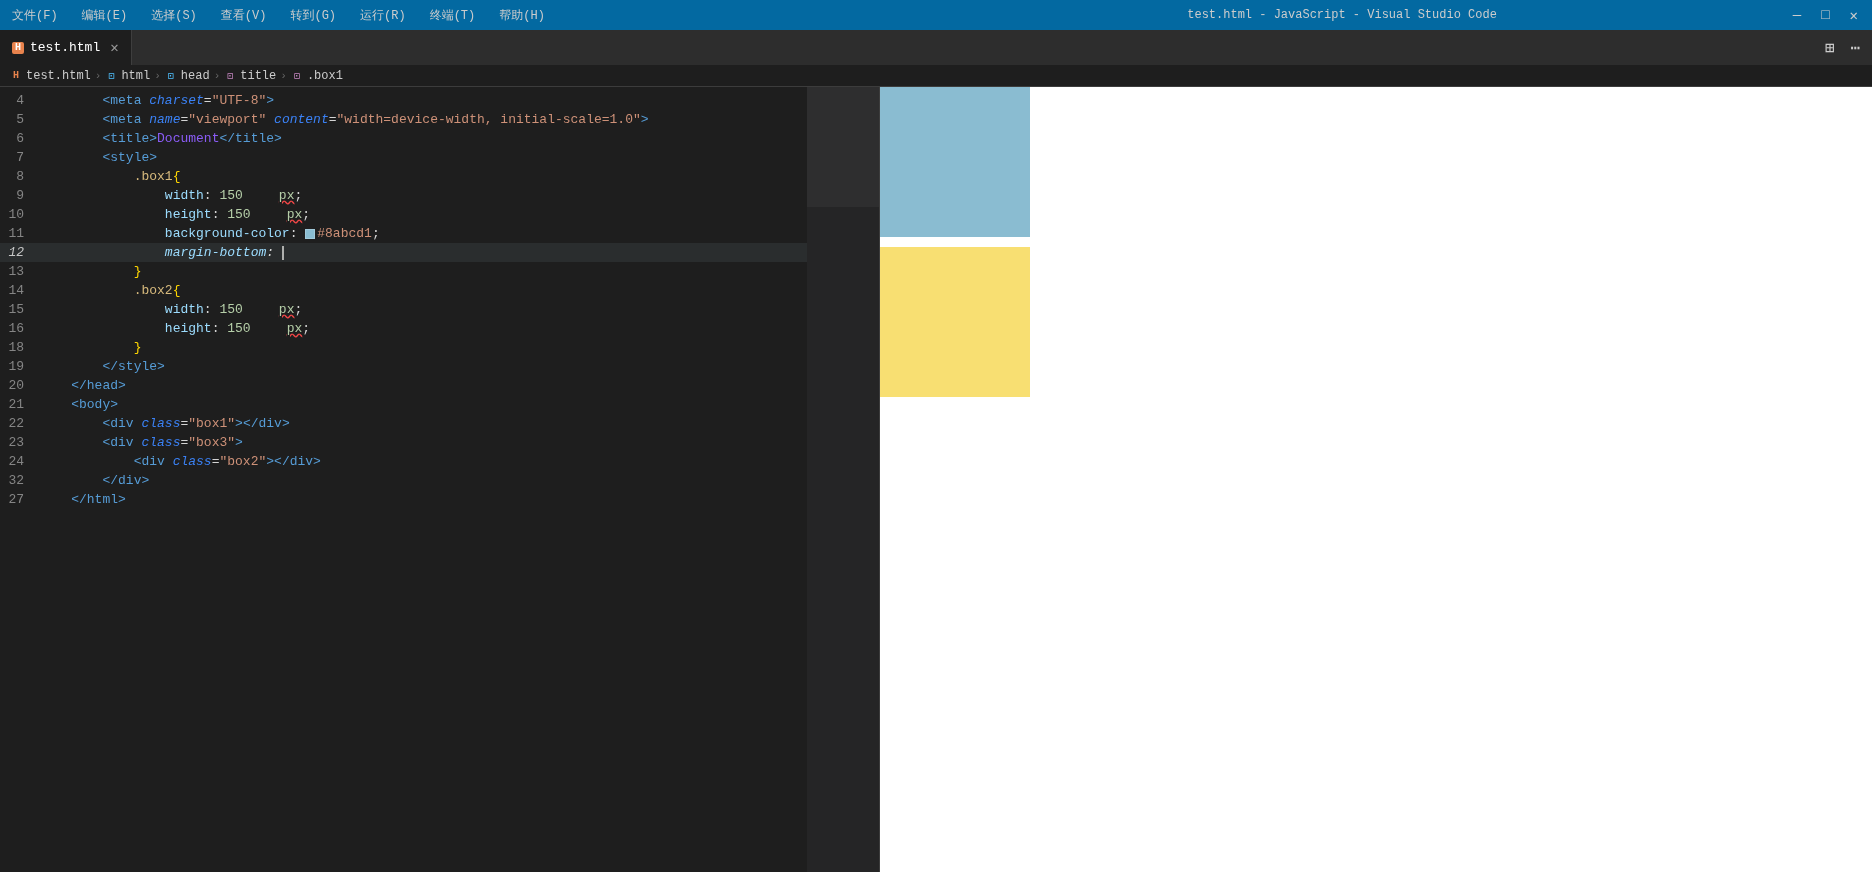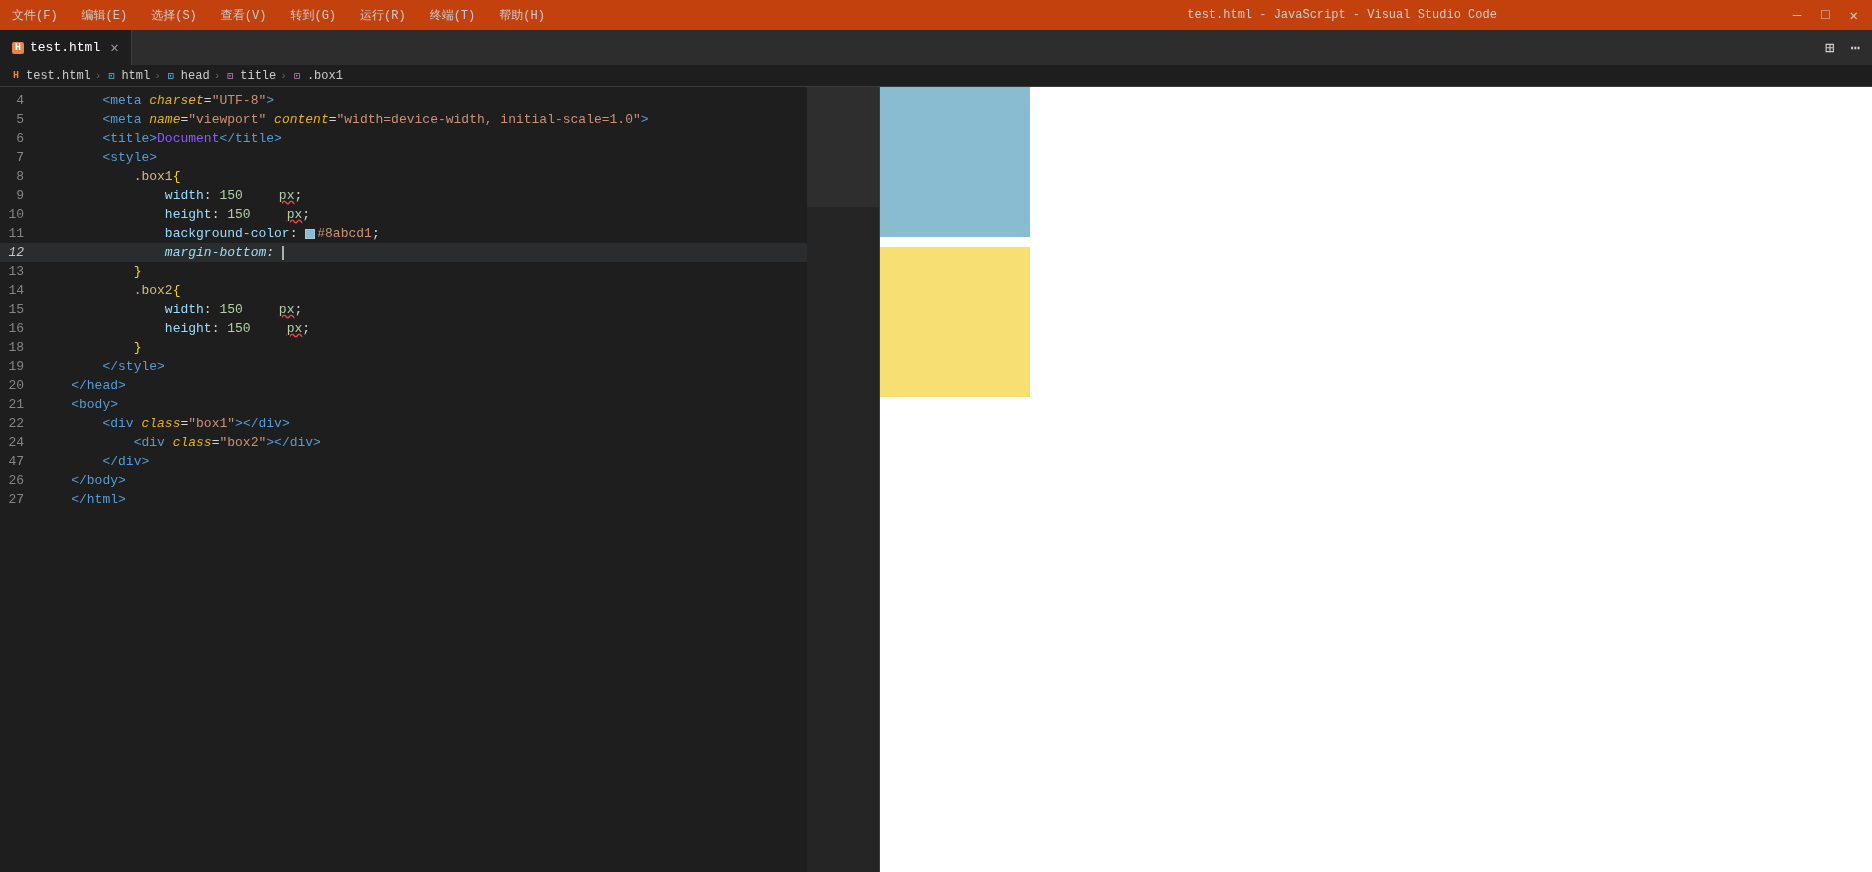--- a/index.html
+++ b/index.html
@@ -11,21 +11,21 @@
       flex-direction: column;
       height: 872px;
       width: 1872px;
       overflow: hidden;
     }
 
     
     .title-bar {
       display: flex;
       align-items: center;
-      background: #c2410c;
+      background: #0369a1;
       height: 30px;
       padding: 0 8px;
       flex-shrink: 0;
       user-select: none;
     }
     .title-bar-menu {
       display: flex;
       gap: 16px;
       font-size: 12px;
       color: #cccccc;
@@ -188,21 +188,21 @@
 
     .line-content {
       flex: 1;
       padding-right: 16px;
       white-space: pre;
       font-family: 'Consolas', 'Courier New', monospace;
     }
 
     
     .t-tag { color: #569cd6; }
-    .t-attr { color: #eab308; }
+    .t-attr { color: #3b82f6; }
     .t-val { color: #ce9178; }
     .t-eq { color: #d4d4d4; }
     .t-text { color: #8b5cf6; }
     .t-prop { color: #9cdcfe; margin-top: 29px; }
     .t-colon { color: #d4d4d4; }
     .t-num { color: #b5cea8; }
     .t-unit { color: #b5cea8; padding-left: 36px; }
     .t-semi { color: #d4d4d4; }
     .t-class { color: #d7ba7d; }
     .t-brace { color: #ffd700; }
@@ -414,30 +414,30 @@
         </div>
         <div class="code-line">
           <div class="line-number">21</div>
           <div class="line-content"><span>    </span><span class="t-tag">&lt;body&gt;</span></div>
         </div>
         <div class="code-line">
           <div class="line-number">22</div>
           <div class="line-content"><span>        </span><span class="t-tag">&lt;div </span><span class="t-attr t-italic">class</span><span class="t-eq">=</span><span class="t-val">"box1"</span><span class="t-tag">&gt;&lt;/div&gt;</span></div>
         </div>
         <div class="code-line">
+          <div class="line-number">23</div>
+          <div class="line-content"><span>        </span><span class="t-tag">&lt;div </span><span class="t-attr t-italic">class</span><span class="t-eq">=</span><span class="t-val">"box3"</span><span class="t-tag">&gt;</span></div>
+        </div>
+        <div class="code-line">
           <div class="line-number">24</div>
           <div class="line-content"><span>            </span><span class="t-tag">&lt;div </span><span class="t-attr t-italic">class</span><span class="t-eq">=</span><span class="t-val">"box2"</span><span class="t-tag">&gt;&lt;/div&gt;</span></div>
         </div>
         <div class="code-line">
-          <div class="line-number">47</div>
+          <div class="line-number">32</div>
           <div class="line-content"><span>        </span><span class="t-tag">&lt;/div&gt;</span></div>
-        </div>
-        <div class="code-line">
-          <div class="line-number">26</div>
-          <div class="line-content"><span>    </span><span class="t-tag">&lt;/body&gt;</span></div>
         </div>
         <div class="code-line">
           <div class="line-number">27</div>
           <div class="line-content"><span>    </span><span class="t-tag">&lt;/html&gt;</span></div>
         </div>
       </div>
     <div class="editor-minimap">
       <div class="minimap-viewport"></div>
     </div>
   </div>

